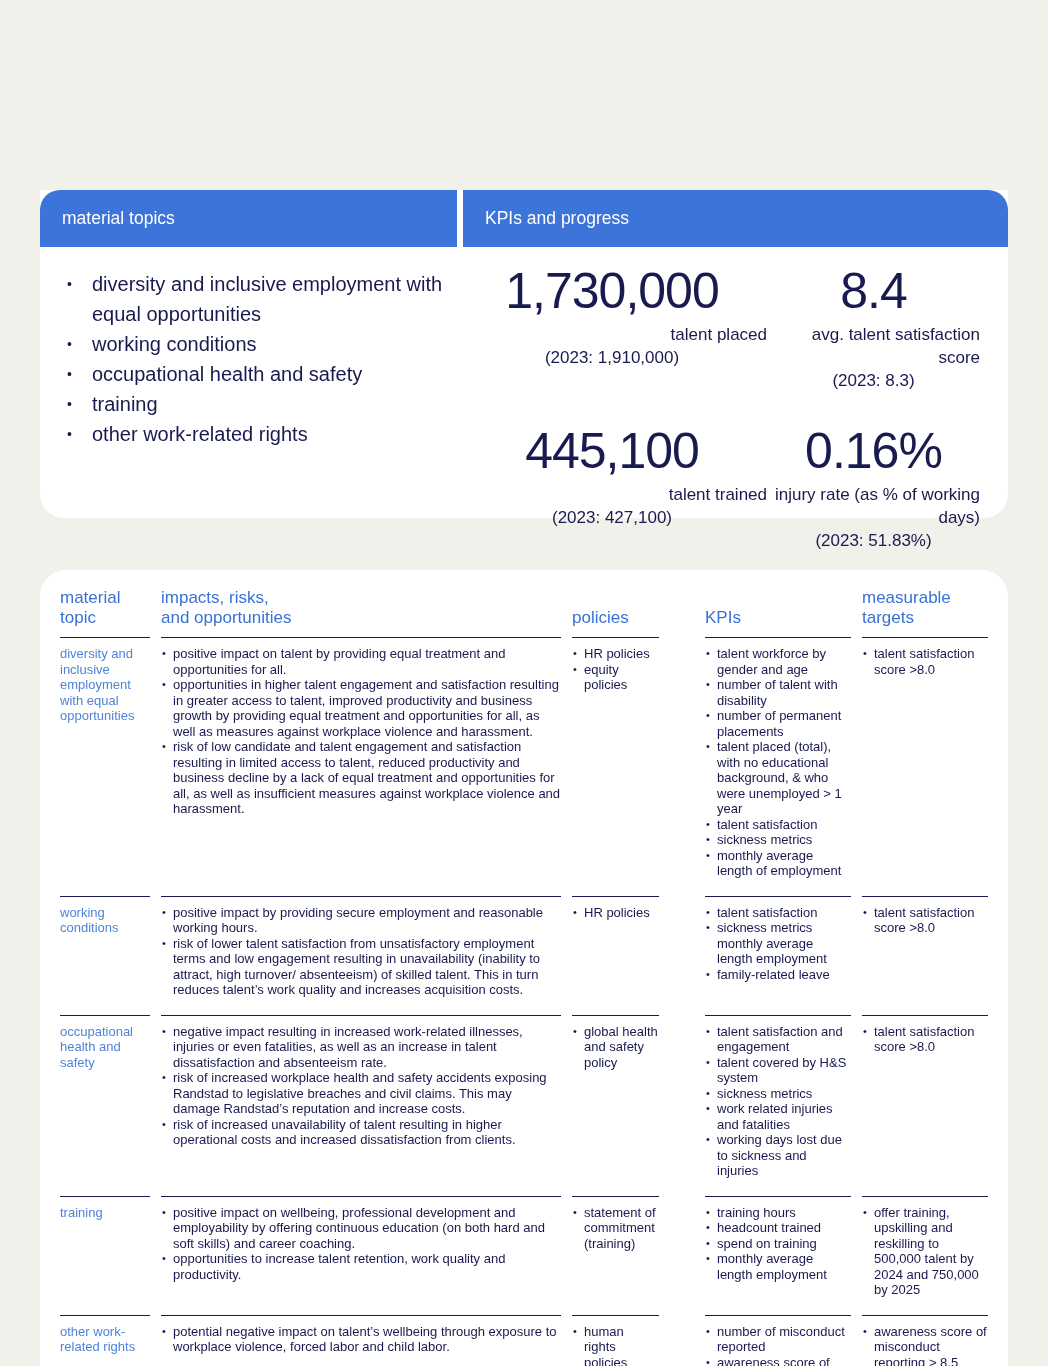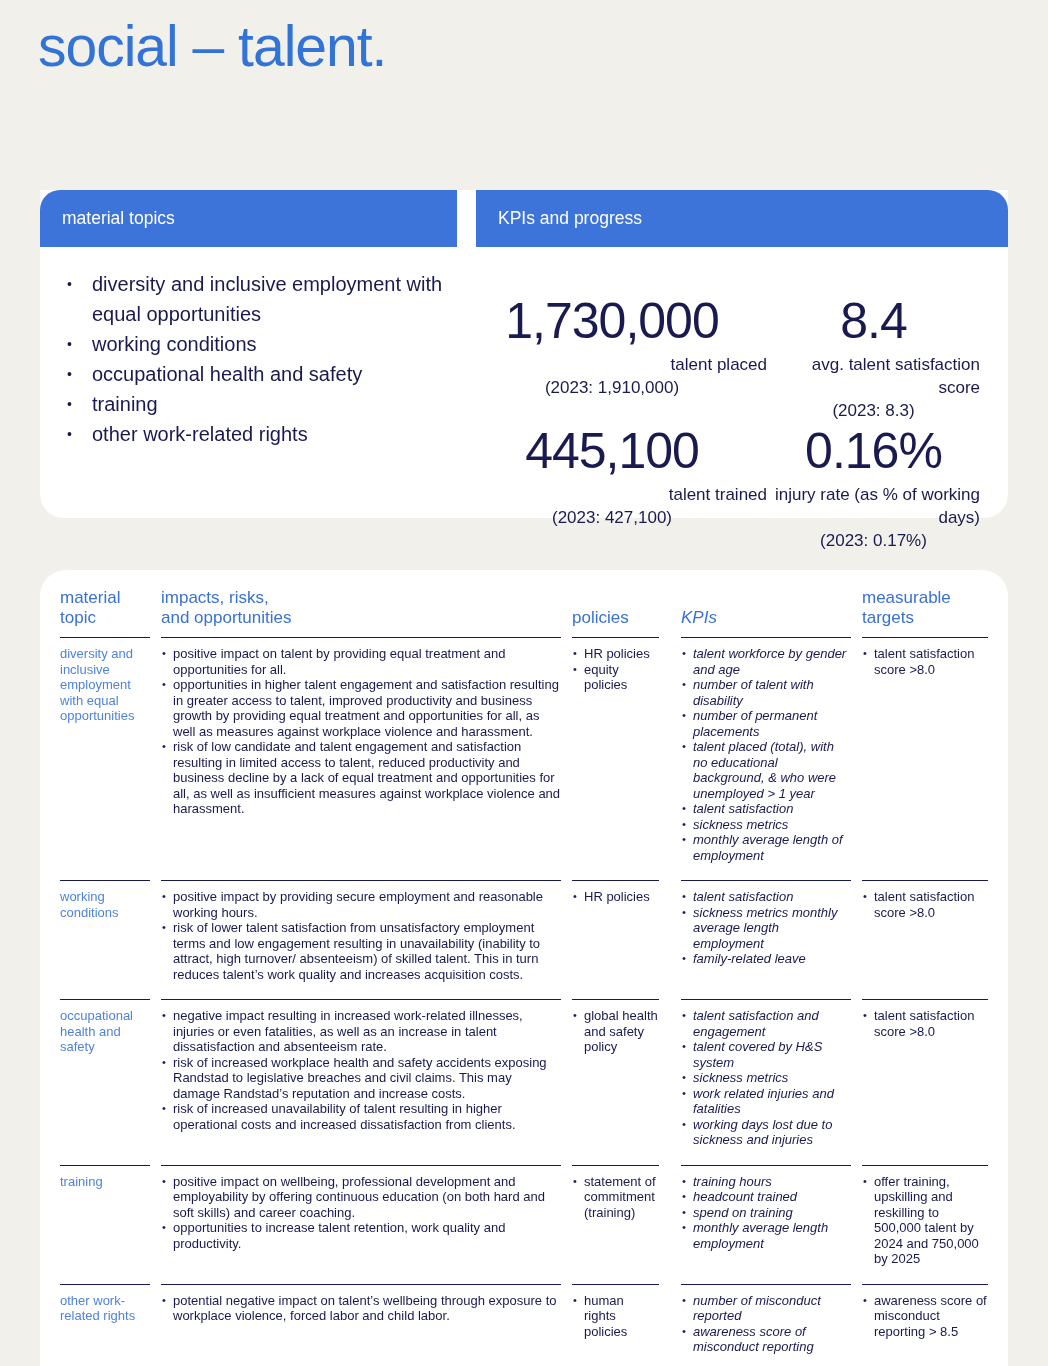--- a/index.html
+++ b/index.html
@@ -12,57 +12,56 @@
        font-family:"Liberation Sans",sans-serif;color:var(--navy);}
   .page{position:relative;width:1048px;height:1366px;background:var(--bg);}
 
   
   .page-title{position:absolute;left:38px;top:8px;margin:0;font-weight:normal;
     font-size:57px;line-height:76px;letter-spacing:-1px;color:var(--title-blue);}
 
   
   .top-card{position:absolute;left:40px;top:190px;width:968px;height:328px;
     background:var(--card);border-radius:0 0 24px 24px;}
-  .bars{display:flex;gap:19px;height:57px;}
+  .bars{display:flex;gap:6px;height:57px;}
   .bar{background:var(--accent);color:#fff;font-size:17.5px;display:flex;align-items:center;
     padding-left:22px;}
   .bar-left{width:417px;border-radius:20px 0 0 0;}
   .bar-right{flex:1;border-radius:0 20px 0 0;}
   .top-body{display:flex;height:271px;}
   .topics{margin:0;padding:22px 0 0 24px;width:417px;list-style:none;
     font-size:20px;line-height:30px;}
   .topics li{position:relative;padding-left:28px;}
   .topics li .dot{position:absolute;left:3px;top:0;font-size:14px;line-height:30px;}
   .kpi-grid{flex:1;display:grid;grid-template-columns:310px 1fr;padding:16px 28px 0 0;
-    margin-top:30px;}
+    row-gap:30px;}
   .kpi{text-align:center;}
   .kpi-value{font-size:50px;line-height:56px;letter-spacing:-1px;}
   .kpi-label{font-size:17px;line-height:23px;margin-top:4px;text-align:right;}
   .kpi-prior{font-size:17px;line-height:24px;}
 
   
   .table-card{position:absolute;left:40px;top:570px;width:968px;min-height:778px;
     background:var(--card);border-radius:26px;padding:18px 20px 24px 20px;}
   .trow{display:grid;grid-template-columns:90px 400px 87px 181px 126px;column-gap:11px;}
-  .trow .c4{margin-left:11px;font-style:italic;}
+  .trow .c4{margin-left:35px;}
   .thead .cell{border:none;align-self:end;color:var(--header-blue);
     font-size:17px;line-height:20px;white-space:pre-line;padding:0 0 9px 0;}
   .tbody .cell{border-top:1px solid var(--navy);padding:8px 0 17px 0;
     font-size:13px;line-height:15.5px;}
   .cell.topic{color:var(--label-blue);}
   .cell ul{margin:0;padding:0;list-style:none;}
   .cell li{position:relative;padding-left:12px;}
   .cell li::before{content:"\2022";position:absolute;left:1px;top:0;font-size:11px;line-height:15.5px;}
 </style>
 </head>
 <body>
 
 <div class="page">
 
-  <h1 class="page-title">social – talent.</h1>
 
   <div class="top-card">
     <div class="bars">
       <div class="bar bar-left">
         <span>material topics</span>
       </div>
       <div class="bar bar-right">
         <span>KPIs and progress</span>
       </div>
     </div>
@@ -95,21 +94,21 @@
 
           <div class="kpi">
             <div class="kpi-value">445,100</div>
             <div class="kpi-label">talent trained</div>
             <div class="kpi-prior">(2023: 427,100)</div>
           </div>
 
           <div class="kpi">
             <div class="kpi-value">0.16%</div>
             <div class="kpi-label">injury rate (as % of working days)</div>
-            <div class="kpi-prior">(2023: 0.17%)</div>
+            <div class="kpi-prior">(2023: 51.83%)</div>
           </div>
         </div>
     </div>
   </div>
 
   <div class="table-card">
     <div class="trow thead">
       <div class="cell">material
 topic</div>
       <div class="cell">impacts, risks,

